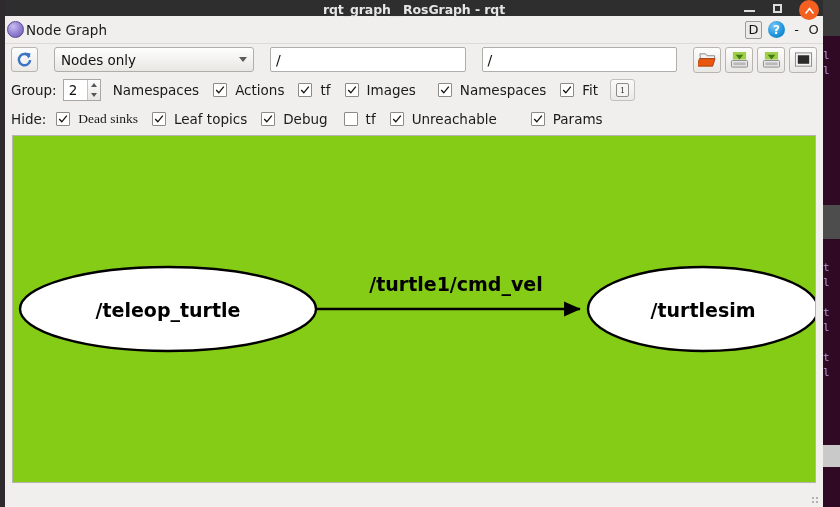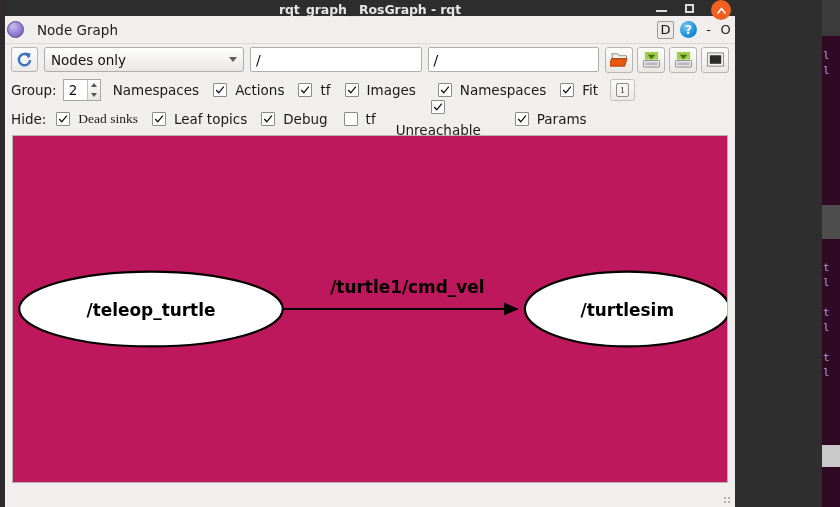--- a/index.html
+++ b/index.html
@@ -39,21 +39,21 @@
     width: 18px; height: 22px; background: #c9c9c9;
   }
   .left-dark {
     position: absolute; top: 0; left: 0;
     width: 5px; height: 507px; background: #2f2a2d;
   }
 
   
   .window {
     position: absolute; top: 0; left: 5px;
-    width: 730px; height: 507px;
+    width: 818px; height: 507px;
     background: #f0efee;
     display: flex; flex-direction: column;
   }
 
   
   .titlebar {
     height: 16px; flex: 0 0 16px;
     background: #2e2e2e;
     position: relative;
     display: flex; align-items: flex-end; justify-content: center;
@@ -83,21 +83,21 @@
   .win-close svg { display:block; }
 
   
   .dockbar {
     height: 28px; flex: 0 0 28px;
     background: #f0efee;
     border-bottom: 1px solid #dcdad5;
     display: flex; align-items: center;
     padding: 0 4px 0 2px;
   }
-  .dock-title { display: flex; align-items: center; gap: 13px; }
+  .dock-title { display: flex; align-items: center; gap: 2px; }
   .node-icon {
     width: 17px; height: 17px; border-radius: 50%;
     background: radial-gradient(circle at 35% 30%, #c9bdf0 0%, #9b87d8 45%, #6a55a8 100%);
     border: 1px solid #5a4a8a;
     flex: 0 0 auto;
   }
   .dock-title-text { font-size: 13.5px; color: #1a1a1a; }
   .dock-right { margin-left: auto; display: flex; align-items: center; gap: 6px; }
   .dock-d {
     width: 17px; height: 18px;
@@ -116,21 +116,21 @@
   .dock-float, .dock-close {
     font-size: 13px; color: #1a1a1a; width: 11px; text-align: center;
     line-height: 1;
   }
 
   
   .toolrow {
     display: flex; align-items: center;
     padding: 0 6px;
   }
-  .row1 { height: 31px; flex: 0 0 31px; gap: 6px; }
+  .row1 { height: 31px; flex: 0 0 31px; gap: 16px; }
   .row2 { height: 30px; flex: 0 0 30px; gap: 0px; font-size: 13px; color: #1a1a1a; }
   .row3 { height: 28px; flex: 0 0 28px; gap: 0px; font-size: 13px; color: #1a1a1a; }
 
   .btn-flat {
     width: 27px; height: 25px;
     border: 1px solid #b8b5b0; border-radius: 3px;
     background: linear-gradient(#fdfdfd, #ebe9e6);
     display: flex; align-items: center; justify-content: center;
   }
   .combo {
@@ -209,21 +209,21 @@
     font-size: 8px; color: #333;
     display:flex; align-items:center; justify-content:center;
     font-family: "DejaVu Serif", serif;
   }
 
   
   .canvas-wrap {
     flex: 1 1 auto;
     margin: 2px 7px 0 7px;
     border: 1px solid #b6b4b0;
-    background: #be185d;
+    background: #84cc16;
     position: relative;
     overflow: hidden;
   }
   .statusbar { height: 24px; flex: 0 0 24px; background: #f0efee; position: relative;}
   .grip {
     position:absolute; right:3px; bottom:2px; width:8px; height:8px;
     background:
       radial-gradient(circle at 1px 1px, #b3b1ad 1px, transparent 1.2px) 0 0/4px 4px;
   }
   svg.graph { display: block; width: 100%; height: 100%; }
@@ -436,21 +436,21 @@
             </svg>
         </span>
         <span class="lbl">Debug</span>
       </div>
 
       <div class="chk-group" style="margin-left:16px;">
         <span class="cbox"></span>
         <span class="lbl">tf</span>
       </div>
 
-      <div class="chk-group" style="margin-left:20px;flex-direction:column;">
+      <div class="chk-group" style="margin-left:14px;">
         <span class="cbox">
           <svg width="10" height="10" viewBox="0 0 10 10">
               <path d="M1.2,5 L3.8,7.8 L8.8,1.6" stroke="#111" stroke-width="1.3" fill="none"></path>
             </svg>
         </span>
         <span class="lbl">Unreachable</span>
       </div>
 
       <div class="chk-group" style="margin-left:14px;padding-left:20px;">
         <span class="cbox">

